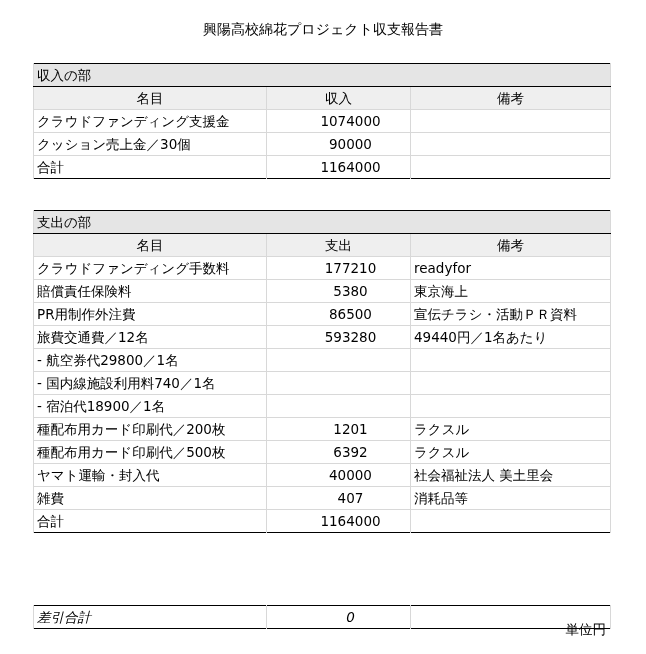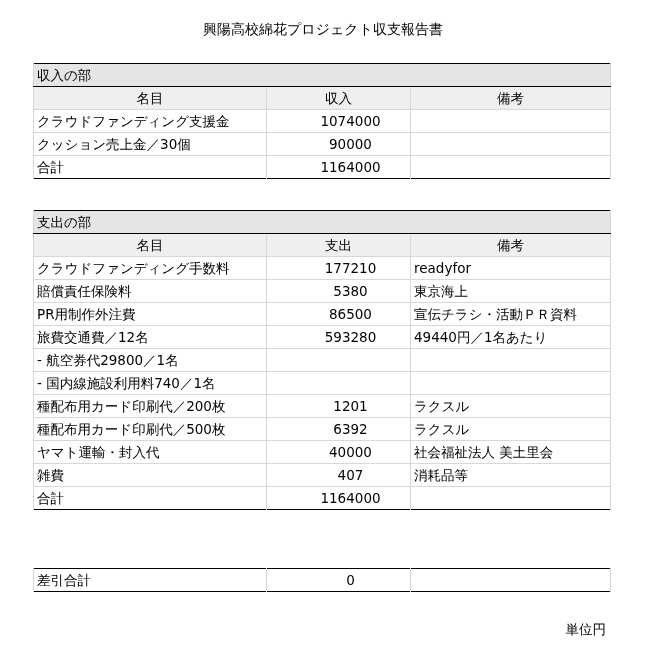--- a/index.html
+++ b/index.html
@@ -33,21 +33,21 @@
     border-bottom: 1.5px solid #000000;
   }
   table.sheet tr.head td {
     background: #efefef; text-align: center;
   }
   table.sheet td.num { text-align: center; padding-left: 27px; }
   table.sheet tr.total td { border-top: 1.5px solid #000000; border-bottom: none; }
   table.sheet tr.last td { border-bottom: none; }
   #income { top: 63px; }
   #expense { top: 210px; }
-  #difference { top: 568px; }
+  #difference { top: 605px; font-style: italic; }
   .unit {
     position: absolute; right: 40px; top: 619px;
     font-size: 13.5px; line-height: 20px;
   }
 </style>
 </head>
 <body>
 
 <div class="title">興陽高校綿花プロジェクト収支報告書</div>
 
@@ -123,20 +123,25 @@
     <td>- 航空券代29800／1名</td>
     <td class="num"></td>
     <td></td>
   </tr>
   <tr>
     <td>- 国内線施設利用料740／1名</td>
     <td class="num"></td>
     <td></td>
   </tr>
   <tr>
+    <td>- 宿泊代18900／1名</td>
+    <td class="num"></td>
+    <td></td>
+  </tr>
+  <tr>
     <td>種配布用カード印刷代／200枚</td>
     <td class="num">1201</td>
     <td>ラクスル</td>
   </tr>
   <tr>
     <td>種配布用カード印刷代／500枚</td>
     <td class="num">6392</td>
     <td>ラクスル</td>
   </tr>
   <tr>

